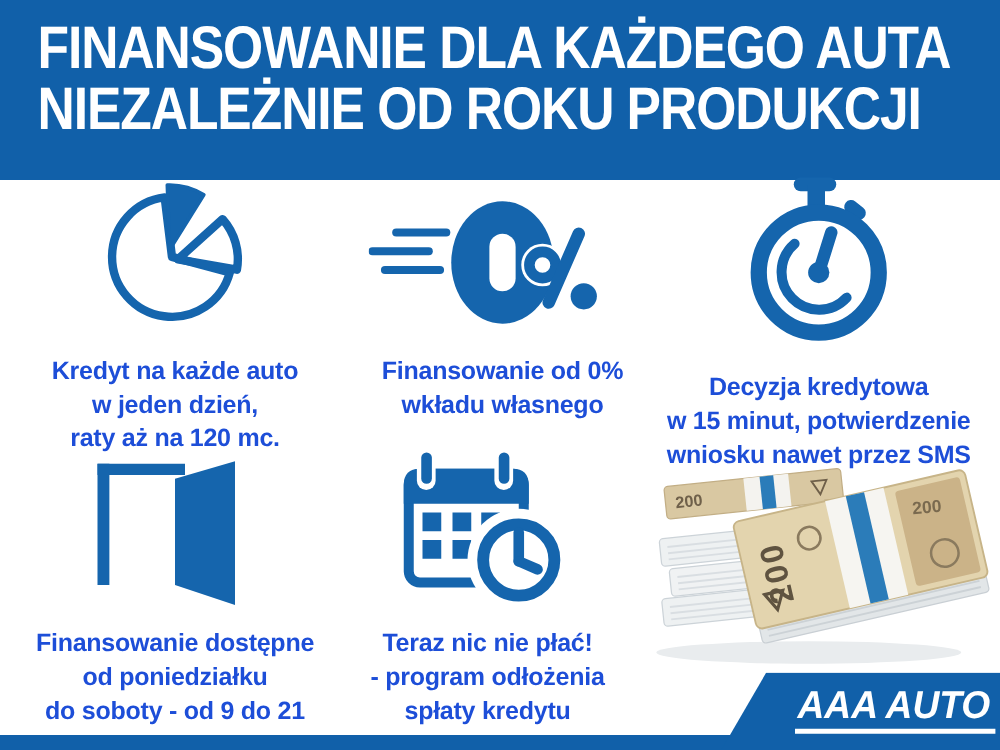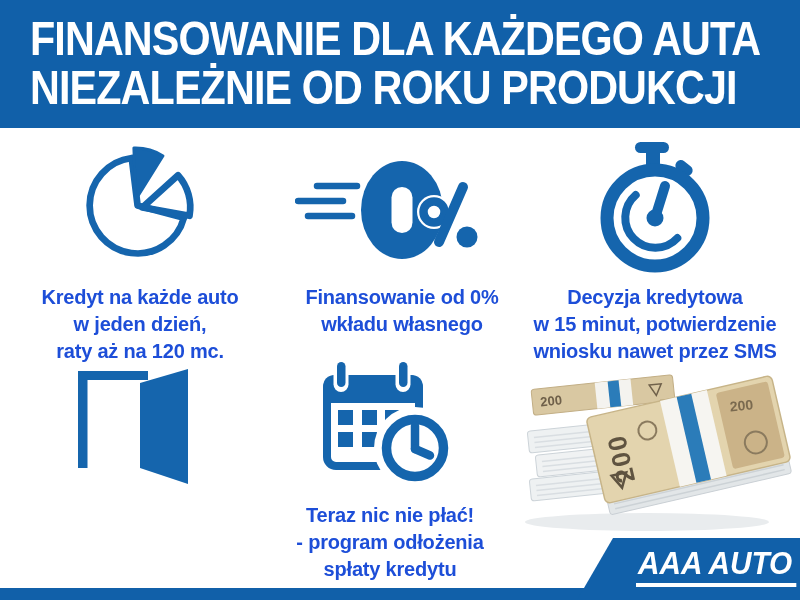--- a/index.html
+++ b/index.html
@@ -1,32 +1,32 @@
 <!DOCTYPE html>
 <html><head>
 <meta charset="utf-8">
 <style>
   html,body{margin:0;padding:0;background:#ffffff;}
   .stage{position:relative;width:800px;height:600px;background:#ffffff;overflow:hidden;
          font-family:"Liberation Sans", sans-serif;}
   
-  .header{position:absolute;left:0;top:0;width:800px;height:128px;background:#1160A9;}
+  .header{position:absolute;left:0;top:0;width:800px;height:144px;background:#1160A9;}
   .hline{position:absolute;left:30px;color:#ffffff;font-weight:bold;font-size:48px;line-height:48px;
          letter-spacing:-1px;white-space:nowrap;transform:scaleX(0.86);transform-origin:0 50%;}
   .hline1{top:15px;}
   .hline2{top:64px;}
   
   .icon{position:absolute;}
   svg .stroke{stroke:#1565AD;fill:none;}
   
   .caption{position:absolute;color:#1d4ed8;font-weight:bold;font-size:20px;line-height:27px;
            text-align:center;white-space:pre-line;letter-spacing:-0.2px;}
   .cap1{left:15px;top:284px;width:250px;}
   .cap2{left:277px;top:284px;width:250px;}
-  .cap3{left:520px;top:284px;width:270px;}
+  .cap3{left:520px;top:297px;width:270px;}
   .cap4{left:15px;top:502px;width:250px;}
   .cap5{left:265px;top:502px;width:250px;}
   
   .money{position:absolute;left:512px;top:356px;width:285px;height:178px;}
   
   .bottom-bar{position:absolute;left:0;top:588px;width:800px;height:12px;background:#1160A9;}
   .ribbon{position:absolute;left:560px;top:538px;width:240px;height:62px;background:#1160A9;
           clip-path:polygon(53px 0, 240px 0, 240px 62px, 17px 62px);text-align:right;}
   .logo{position:absolute;left:76px;top:10px;color:#ffffff;font-style:italic;font-weight:bold;
         font-size:31px;line-height:31px;letter-spacing:0px;border-bottom:4px solid #ffffff;
@@ -78,20 +78,23 @@
   </svg>
   <div class="caption cap3">Decyzja kredytowa
 w 15 minut, potwierdzenie
 wniosku nawet przez SMS</div>
 
   <svg class="icon" style="left:74px;top:363px;" width="130" height="125" viewBox="0 0 130 125">
     <rect x="4" y="8" width="9.5" height="97" fill="#1565AD"></rect>
     <rect x="4" y="8" width="70" height="9" fill="#1565AD"></rect>
     <polygon points="66,20 114,6 114,121 66,105" fill="#1565AD"></polygon>
   </svg>
+  <div class="caption cap4">Finansowanie dostępne
+od poniedziałku
+do soboty - od 9 do 21</div>
 
   <svg class="icon" style="left:320px;top:360px;" width="130" height="122" viewBox="0 0 130 122">
     <rect x="7" y="19" width="92" height="87" rx="9" fill="#ffffff" stroke="#1565AD" stroke-width="8"></rect>
     <path d="M3 28 Q3 15 16 15 H90 Q103 15 103 28 V43 H3 Z" fill="#1565AD"></path>
     <rect x="13.5" y="0" width="15" height="32" rx="7.5" fill="#ffffff"></rect>
     <rect x="75.5" y="0" width="15" height="32" rx="7.5" fill="#ffffff"></rect>
     <rect x="17" y="2" width="8.5" height="25" rx="4.25" fill="#1565AD"></rect>
     <rect x="79" y="2" width="8.5" height="25" rx="4.25" fill="#1565AD"></rect>
     <g fill="#1565AD">
       <rect x="18" y="50" width="15" height="15"></rect>

